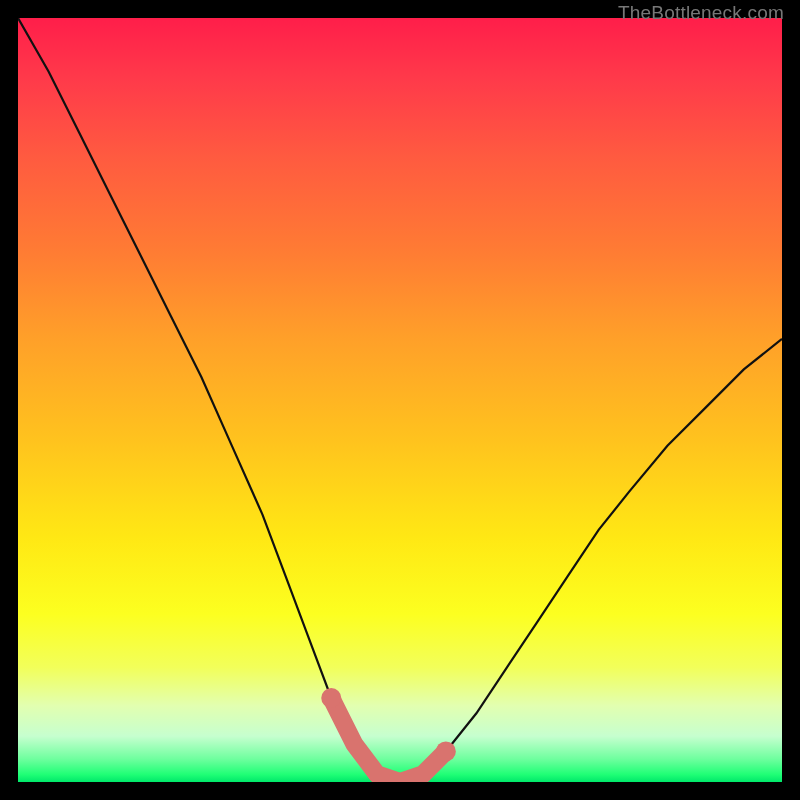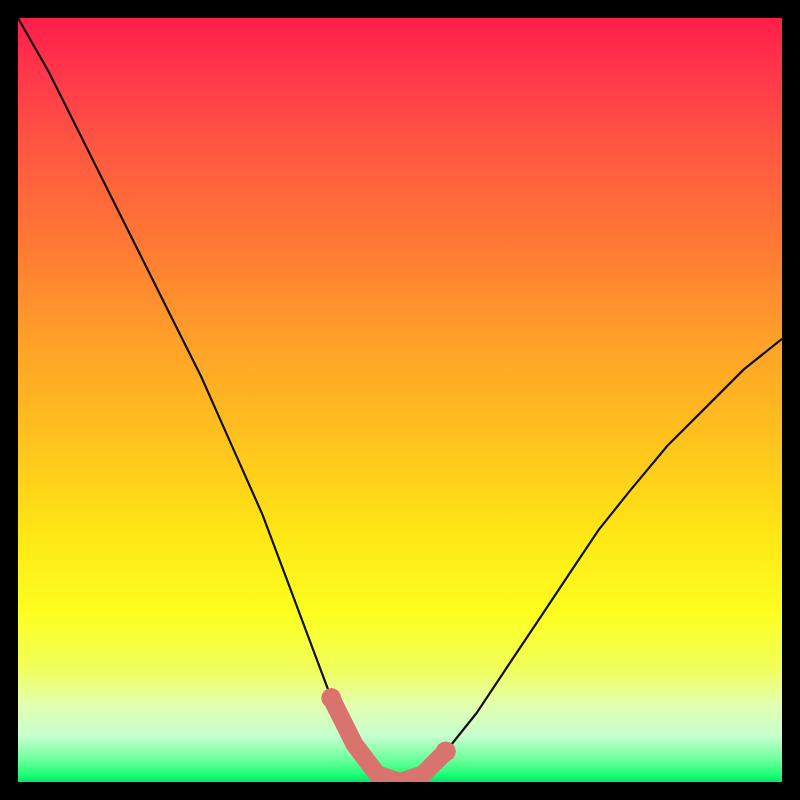--- a/index.html
+++ b/index.html
@@ -89,13 +89,14 @@
     <svg class="curve-svg" viewBox="0 0 764 764" preserveAspectRatio="none">
       <path id="bottleneck-path" class="curve-line" d="M0.00 0.00 L30.56 53.48 L61.12 114.60 L91.68 175.72 L122.24 236.84 L152.80 297.96 L183.36 359.08 L213.92 427.84 L244.48 496.60 L267.40 557.72 L290.32 618.84 L313.24 679.96 L336.16 725.80 L359.08 756.36 L382.00 764.00 L404.92 756.36 L427.84 733.44 L458.40 695.24 L488.96 649.40 L519.52 603.56 L550.08 557.72 L580.64 511.88 L611.20 473.68 L649.40 427.84 L687.60 389.64 L725.80 351.44 L764.00 320.88"></path>
       <path id="salmon-path" class="salmon-band" d="M313.24 679.96 L336.16 725.80 L359.08 756.36 L382.00 764.00 L404.92 756.36 L427.84 733.44"></path>
       <g id="salmon-dots">
           <circle cx="313.24" cy="679.96" r="10" class="salmon-dot"></circle>
           <circle cx="427.84" cy="733.44" r="10" class="salmon-dot"></circle>
         </g>
     </svg>
   </div>
 
+  <div class="watermark">TheBottleneck.com</div>
 </div>
 
 </body></html>

